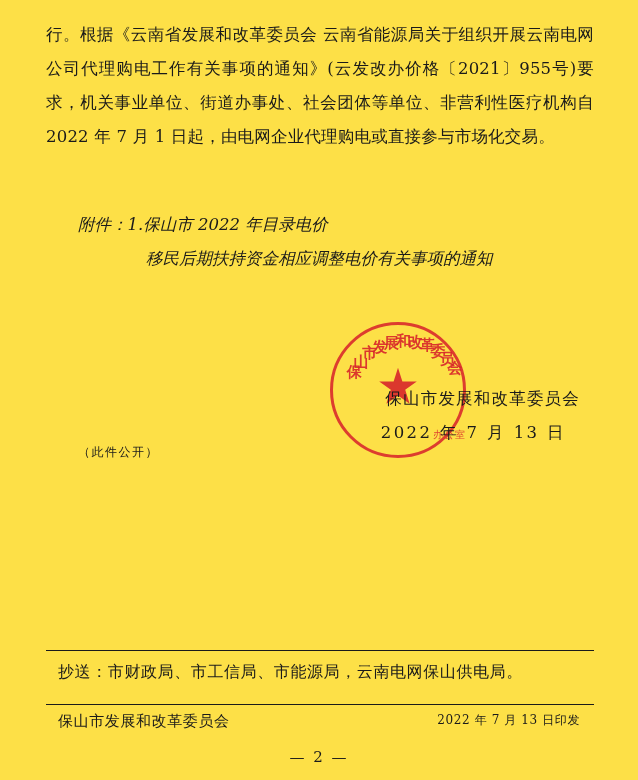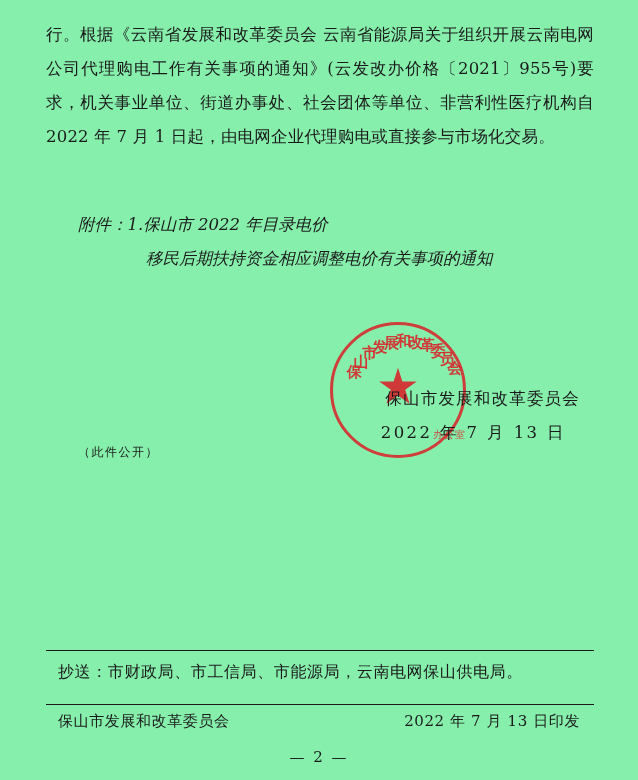--- a/index.html
+++ b/index.html
@@ -13,21 +13,21 @@
     position: relative;
     font-family: "DejaVu Serif", "Liberation Serif", serif;
     color: #1a1a1a;
     overflow: hidden;
   }
   .page {
     position: absolute;
     inset: 0;
     width: 638px;
     height: 780px;
-    background: #86efac;
+    background: #fde047;
   }
   .body-text {
     position: absolute;
     left: 46px;
     top: 18px;
     width: 548px;
     font-size: 16.5px;
     line-height: 34px;
     text-align: justify;
     letter-spacing: 0.2px;
@@ -156,21 +156,21 @@
     position: absolute;
     left: 58px;
     top: 712px;
     font-size: 15px;
     letter-spacing: 0.6px;
   }
   .footer-date {
     position: absolute;
     right: 58px;
     top: 712px;
-    font-size: 15px;
+    font-size: 12px;
     letter-spacing: 0.6px;
   }
   .page-number {
     position: absolute;
     left: 50%;
     transform: translateX(-50%);
     top: 748px;
     font-size: 15px;
     letter-spacing: 2px;
   }

